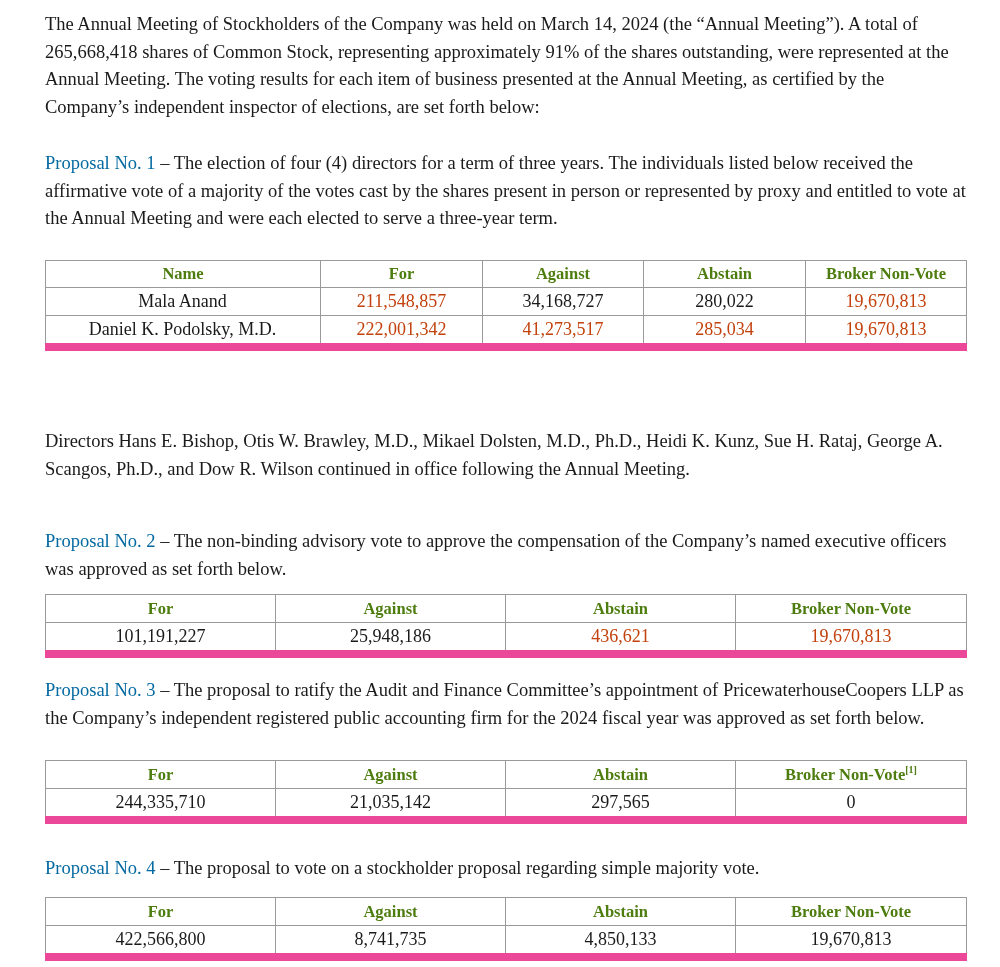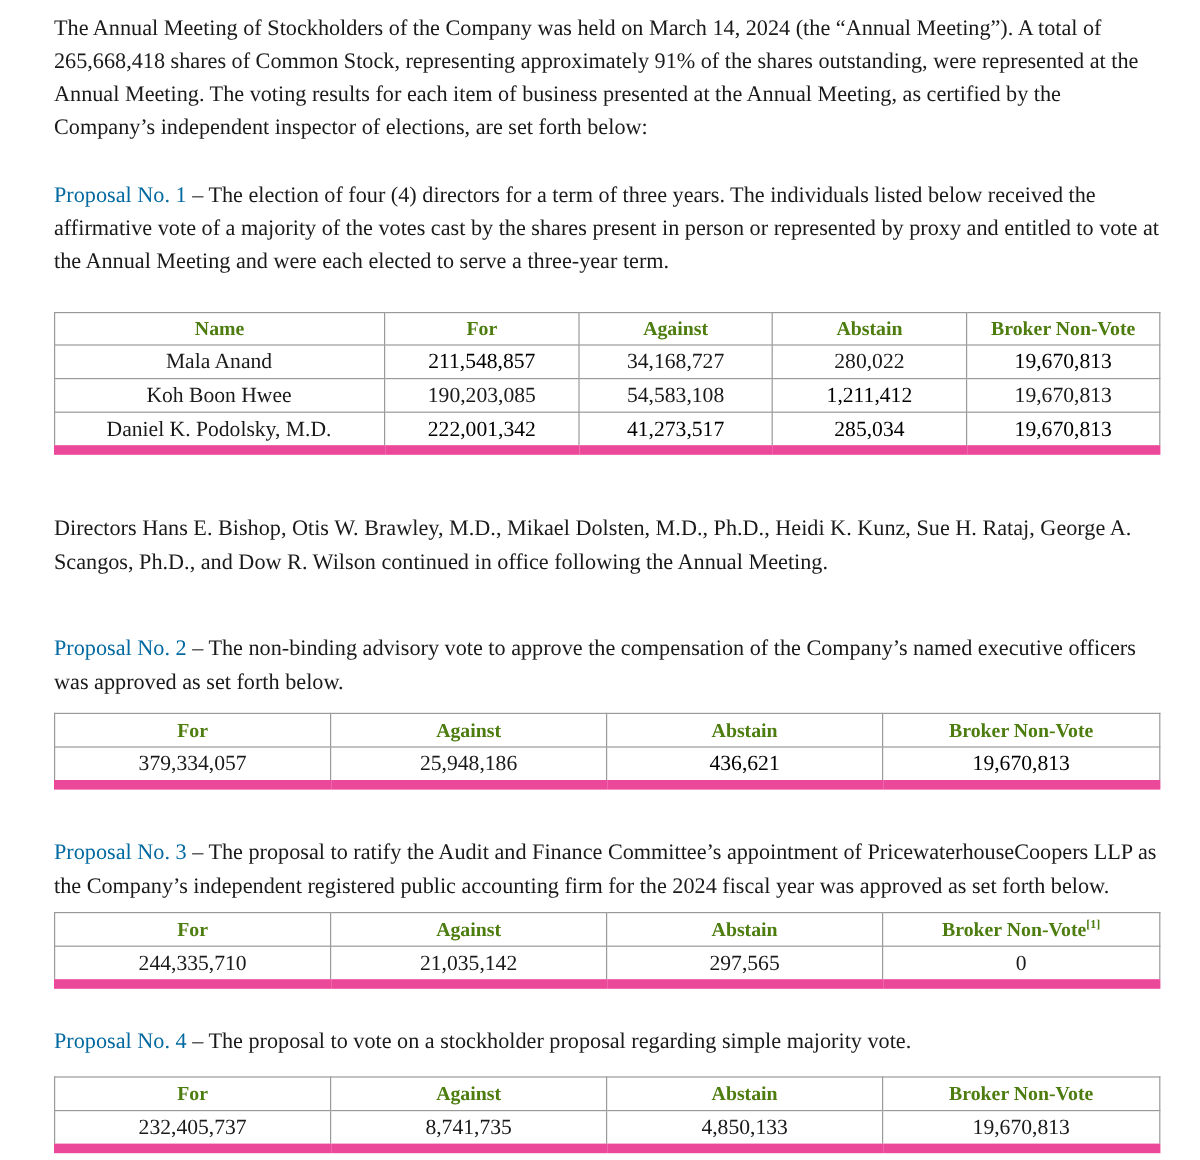--- a/index.html
+++ b/index.html
@@ -21,21 +21,21 @@
       position: absolute;
       left: 45px;
       width: 925px;
       margin: 0;
     }
     .para b { font-weight: normal; color: #0369a1; }
     #p-intro { top: 11px; }
     #p-prop1 { top: 150px; }
     #p-directors { top: 428px; }
     #p-prop2 { top: 528px; }
-    #p-prop3 { top: 698px; }
+    #p-prop3 { top: 677px; }
     #p-prop4 { top: 843px; margin-top: 12px; }
 
     table.vote {
       position: absolute;
       left: 45px;
       width: 921px;
       border-collapse: collapse;
       table-layout: fixed;
       font-size: 18px;
     }
@@ -53,21 +53,21 @@
       font-size: 16.5px;
       color: #4d7c0f;
     }
     table.vote tr:last-child td {
       border-bottom: 8px solid #ec4899;
     }
     table.vote td.name {
       text-align: center;
       padding-left: 1px;
     }
-    .gray { color: #000000; margin-left: 16px; }
+    .gray { color: #c2410c; margin-left: 16px; }
     .no-top th { border-top: none; }
 
     #t1 { top: 260px; }
     #t1 th { height: 26px; line-height: 26px; }
     #t2 { top: 594px; }
     #t3 { top: 760px; }
     #t4 { top: 897px; }
     sup.fn { font-size: 10px; line-height: 0; vertical-align: 7px; }
   </style>
 </head>
@@ -96,27 +96,20 @@
   </thead>
   <tbody>
     <tr>
       <td class="name">Mala Anand</td>
       <td class="gray">211,548,857</td>
       <td>34,168,727</td>
       <td>280,022</td>
       <td class="gray">19,670,813</td>
     </tr>
     <tr>
-      <td class="name">Koh Boon Hwee</td>
-      <td>190,203,085</td>
-      <td>54,583,108</td>
-      <td class="gray">1,211,412</td>
-      <td>19,670,813</td>
-    </tr>
-    <tr>
       <td class="name">Daniel K. Podolsky, M.D.</td>
       <td class="gray">222,001,342</td>
       <td class="gray">41,273,517</td>
       <td class="gray">285,034</td>
       <td class="gray">19,670,813</td>
     </tr>
   </tbody>
 </table>
 
 <p class="para" id="p-directors">Directors Hans E. Bishop, Otis W. Brawley, M.D., Mikael Dolsten, M.D., Ph.D., Heidi K. Kunz, Sue H. Rataj, George A. Scangos, Ph.D., and Dow R. Wilson continued in office following the Annual Meeting.</p>
@@ -133,21 +126,21 @@
   <thead>
     <tr>
       <th>For</th>
       <th>Against</th>
       <th>Abstain</th>
       <th>Broker Non-Vote</th>
     </tr>
   </thead>
   <tbody>
     <tr>
-      <td>379,334,057</td>
+      <td>101,191,227</td>
       <td>25,948,186</td>
       <td class="gray">436,621</td>
       <td class="gray">19,670,813</td>
     </tr>
   </tbody>
 </table>
 
 <p class="para" id="p-prop3"><b>Proposal No. 3</b><span> – The proposal to ratify the Audit and Finance Committee’s appointment of PricewaterhouseCoopers LLP as the Company’s independent registered public accounting firm for the 2024 fiscal year was approved as set forth below.</span></p>
 
 <table class="vote no-top" id="t3">
@@ -187,19 +180,19 @@
   <thead>
     <tr>
       <th>For</th>
       <th>Against</th>
       <th>Abstain</th>
       <th>Broker Non-Vote</th>
     </tr>
   </thead>
   <tbody>
     <tr>
-      <td>232,405,737</td>
+      <td>422,566,800</td>
       <td>8,741,735</td>
       <td>4,850,133</td>
       <td>19,670,813</td>
     </tr>
   </tbody>
 </table>
 
 </body></html>

